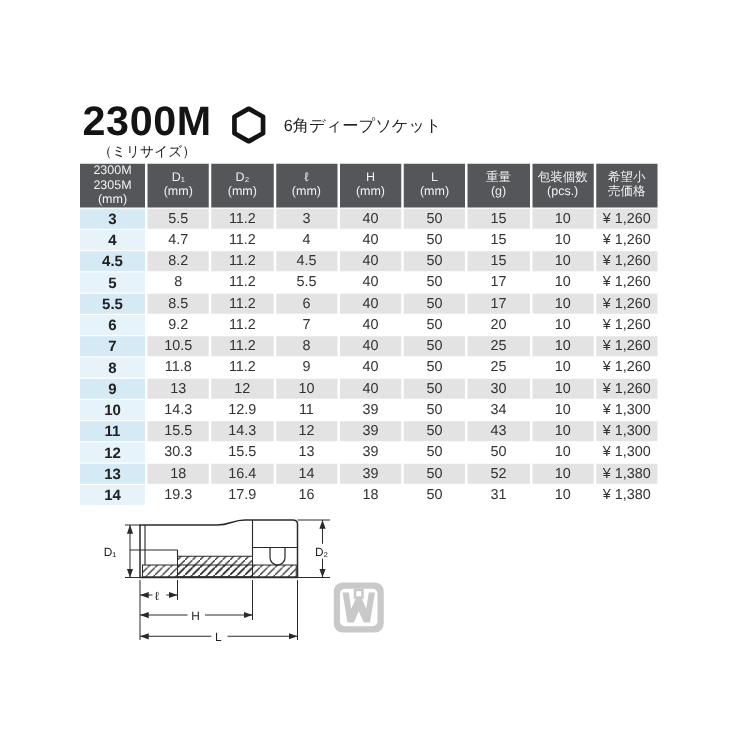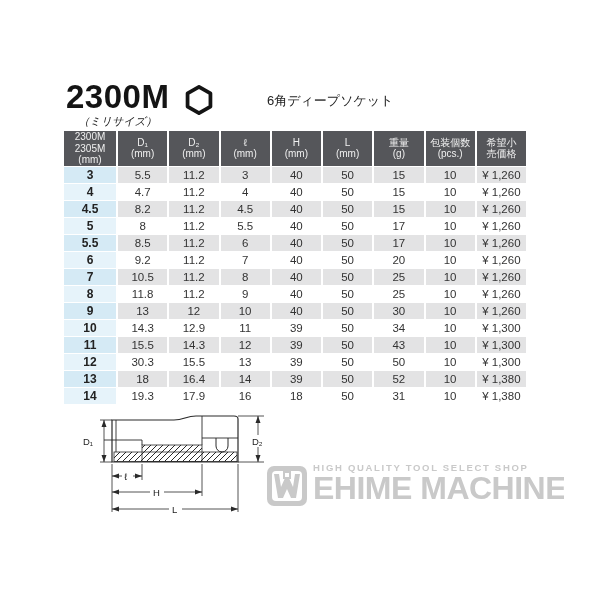--- a/index.html
+++ b/index.html
@@ -10,23 +10,23 @@
     --line:#2a2a2a; --wm:#c9c9c9;
   }
   html,body{margin:0;padding:0;}
   body{width:600px;height:600px;background:#ffffff;
        font-family:"Liberation Sans","DejaVu Sans",sans-serif;color:var(--ink);}
   .page{position:relative;width:564px;height:600px;background:#fff;overflow:hidden;}
 
   
   .title-block{position:absolute;left:66px;top:80px;text-align:center;}
   .model{font-size:33px;font-weight:bold;line-height:1.0;letter-spacing:0.5px;color:#141414;}
-  .model-note{font-size:11px;margin-top:1px;letter-spacing:0px;color:#222;font-style:italic;}
+  .model-note{font-size:11px;margin-top:1px;letter-spacing:0px;color:#222;}
   .hex-wrap{position:absolute;left:184px;top:85px;width:30px;height:30px;}
-  .subtitle{position:absolute;left:227px;top:92px;font-size:13px;color:#222;margin-left:40px;}
+  .subtitle{position:absolute;left:227px;top:92px;font-size:13px;color:#222;}
 
   
   table.spec{position:absolute;left:62px;top:130px;width:466px;
              border-collapse:separate;border-spacing:2px 1px;table-layout:fixed;}
   table.spec th{background:var(--header-bg);color:var(--header-fg);
                 font-size:10px;font-weight:normal;line-height:11.5px;
                 height:34px;padding:0;text-align:center;vertical-align:middle;}
   table.spec th:first-child{width:52px;}
   table.spec td{height:16px;line-height:16px;padding:0;text-align:center;
                 font-size:11.5px;color:var(--cell-ink);white-space:nowrap;
@@ -295,19 +295,15 @@
   </svg>
 
   <div class="watermark">
     <svg class="wm-logo" viewBox="0 0 42 42">
       <rect x="1" y="1" width="40" height="40" rx="7" fill="#c9c9c9"></rect>
       <rect x="6" y="6" width="30" height="30" rx="4" fill="#ffffff"></rect>
       <path d="M8,9 L13,9 L15,22 L19,13 L23,13 L27,22 L29,9 L34,9 L30,33 L25,33 L21,24 L17,33 L12,33 Z" fill="#c9c9c9"></path>
       <rect x="17" y="6" width="8" height="8" fill="#c9c9c9"></rect>
       <rect x="19" y="8" width="4" height="4" fill="#ffffff"></rect>
     </svg>
-    <div class="wm-text">
-      <div class="wm-tagline">HIGH QUALITY TOOL SELECT SHOP</div>
-      <div class="wm-name">EHIME MACHINE</div>
-    </div>
   </div>
 
 </div>
 
 </body></html>

